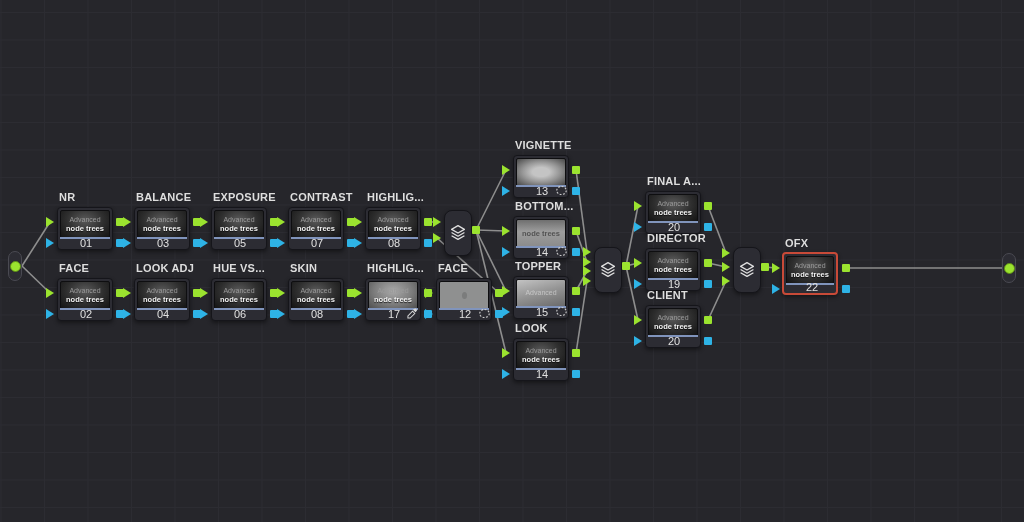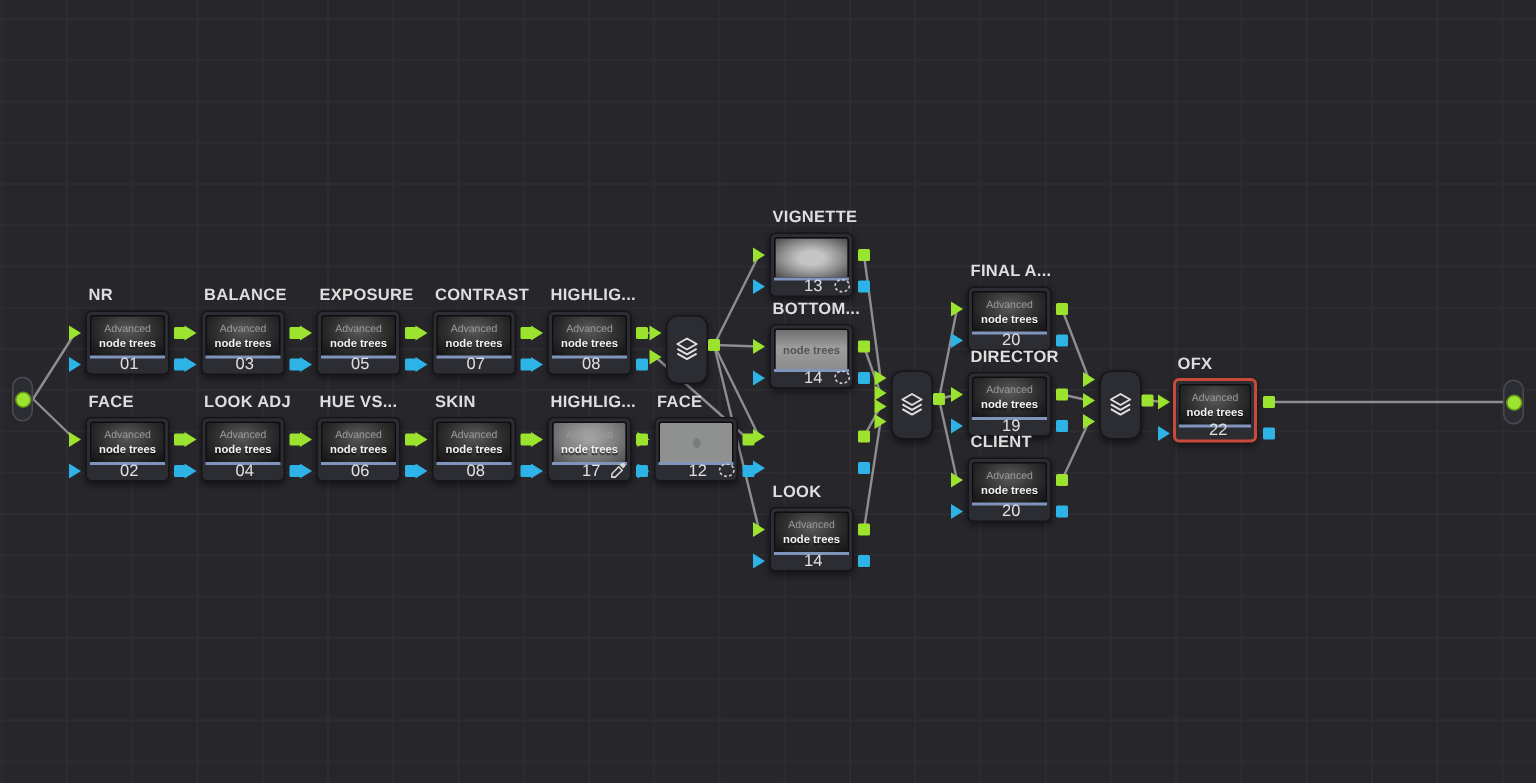--- a/index.html
+++ b/index.html
@@ -287,20 +287,35 @@
           <svg width="13" height="11" viewBox="0 0 14 12">
             <ellipse cx="7" cy="6" rx="5.2" ry="4.4" fill="none" stroke="#cfcfcf" stroke-width="1.2" stroke-dasharray="2 1.7"></ellipse>
           </svg>
         </span>
       </div>
     </div>
     <div class="port tri green" style="left: 502px; top: 226px;"></div>
     <div class="port tri blue" style="left: 502px; top: 247px;"></div>
     <div class="port sq green" style="left: 572px; top: 227px;"></div>
     <div class="port sq blue" style="left: 572px; top: 248px;"></div>
+    <div class="node" style="left: 513px; top: 276px;">
+      <div class="ntitle">TOPPER</div>
+      <div class="thumb t-topper">
+        <span class="l1">Advanced</span>
+      </div>
+      <div class="sep"></div>
+      <div class="nbar">
+        <span class="nnum">15</span>
+        <span class="badge">
+          <svg width="13" height="11" viewBox="0 0 14 12">
+            <ellipse cx="7" cy="6" rx="5.2" ry="4.4" fill="none" stroke="#cfcfcf" stroke-width="1.2" stroke-dasharray="2 1.7"></ellipse>
+          </svg>
+        </span>
+      </div>
+    </div>
     <div class="port tri green" style="left: 502px; top: 286px;"></div>
     <div class="port tri blue" style="left: 502px; top: 307px;"></div>
     <div class="port sq green" style="left: 572px; top: 287px;"></div>
     <div class="port sq blue" style="left: 572px; top: 308px;"></div>
     <div class="node" style="left: 513px; top: 338px;">
       <div class="ntitle">LOOK</div>
       <div class="thumb t-logo">
         <span class="l1">Advanced</span>
         <span class="l2">node trees</span>
       </div>

